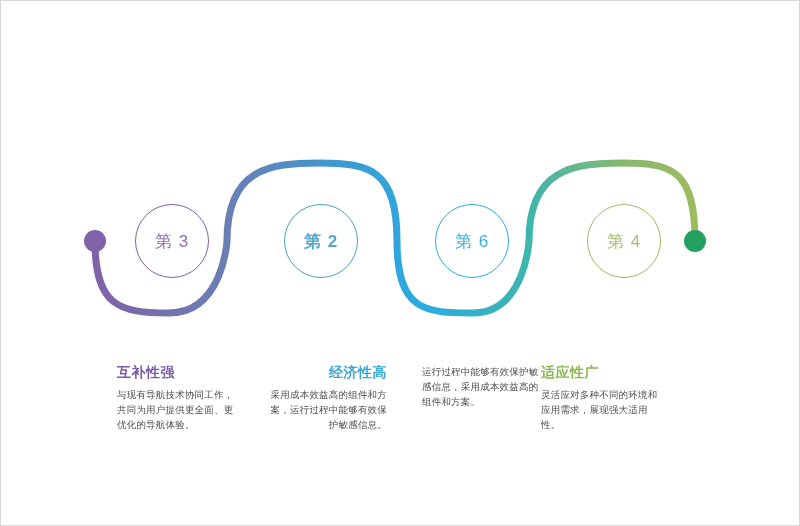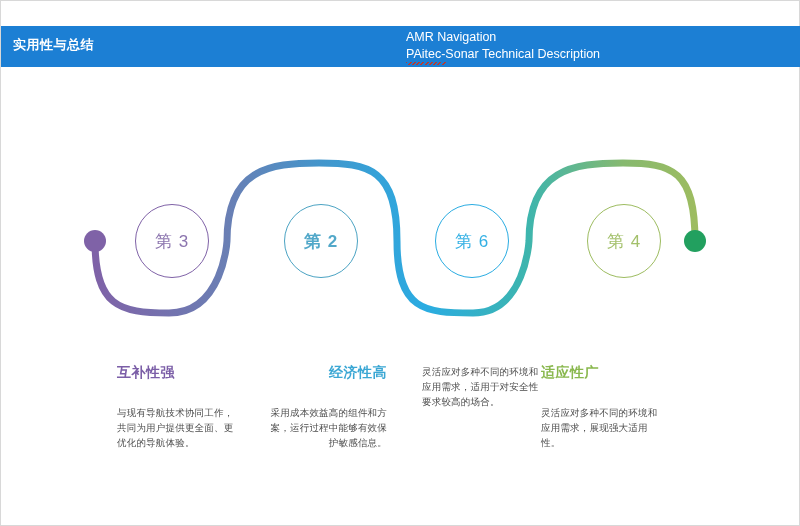--- a/index.html
+++ b/index.html
@@ -82,50 +82,39 @@
   }
   #col-1{left:116px;}
   #col-2{left:268px;text-align:right;}
   #col-3{left:421px;}
   #col-4{left:540px;}
 
   .col-head{
     font-size:14px;
     font-weight:bold;
     letter-spacing:.5px;
-    margin:0 0 23px 0;
+    margin:0 0 5px 0;
     white-space:nowrap;
   }
   .col-body{
     font-size:9.5px;
     line-height:15px;
     color:#4c4c4c;
     letter-spacing:.2px;
   }
   #col-1 .col-head{color:#7b5ea7;}
   #col-2 .col-head{color:#3ba7d4;}
   #col-3 .col-head{color:#e8913a;}
   #col-4 .col-head{color:#8ab84f;}
 </style>
 </head>
 <body>
 
 <div id="slide">
 
-  <div class="header-bar">
-    <div class="header-title">实用性与总结</div>
-
-    <div class="header-sub">
-      <div>AMR Navigation</div>
-      <div class="line2">
-        <span>PAitec-Sonar Technical Description</span>
-        <span class="squiggle"></span>
-      </div>
-    </div>
-  </div>
 
   <div class="ribbon-wrap">
     <svg width="800" height="230" viewBox="0 0 800 230">
       <defs>
         <linearGradient id="ribbonGrad" x1="0" y1="0" x2="1" y2="0">
           <stop offset="0%" stop-color="#7f62a7"></stop>
           <stop offset="22%" stop-color="#6a7fb4"></stop>
           <stop offset="38%" stop-color="#4296cc"></stop>
           <stop offset="55%" stop-color="#2aace2"></stop>
           <stop offset="72%" stop-color="#3db5ae"></stop>
@@ -166,21 +155,21 @@
     <div class="col-head">互补性强</div>
     <div class="col-body">与现有导航技术协同工作，共同为用户提供更全面、更优化的导航体验。</div>
   </div>
 
   <div class="col" id="col-2">
     <div class="col-head">经济性高</div>
     <div class="col-body">采用成本效益高的组件和方案，运行过程中能够有效保护敏感信息。</div>
   </div>
 
   <div class="col" id="col-3">
-    <div class="col-body">灵活应对多种不同的环境和应用需求，适用于对安全性要求较高的场合。</div>
+    <div class="col-body">运行过程中能够有效保护敏感信息，采用成本效益高的组件和方案。</div>
   </div>
 
   <div class="col" id="col-4">
     <div class="col-head">适应性广</div>
     <div class="col-body">灵活应对多种不同的环境和应用需求，展现强大适用性。</div>
   </div>
 
 </div>
 
 </body></html>

